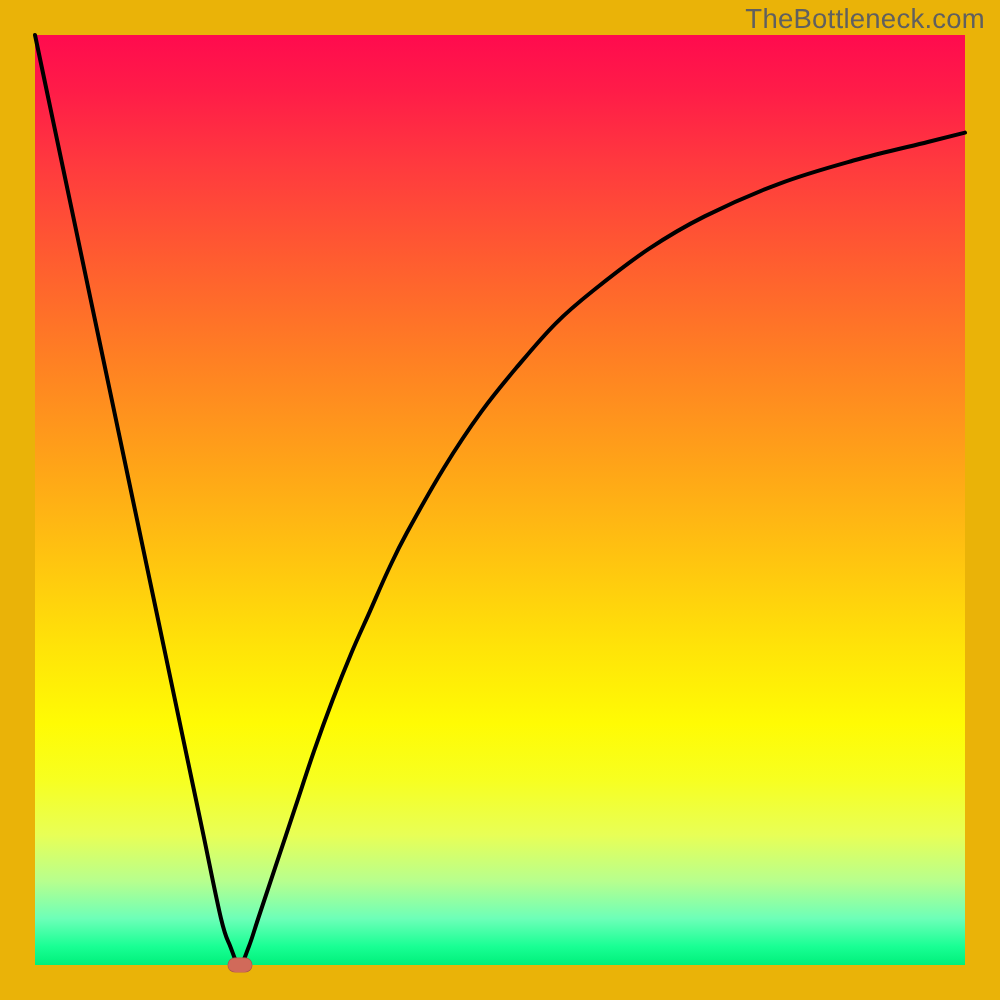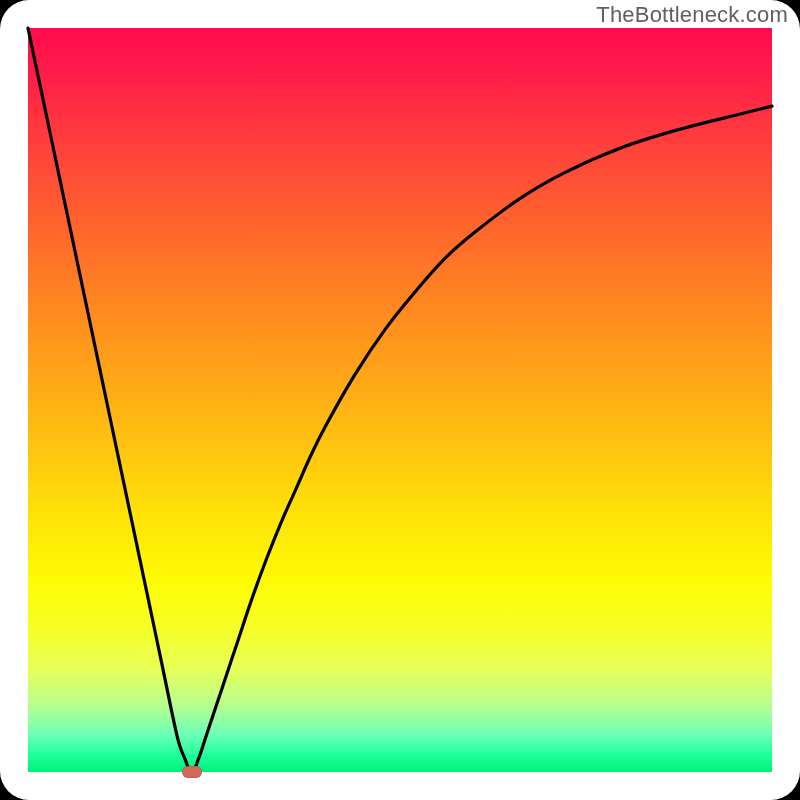--- a/index.html
+++ b/index.html
@@ -8,22 +8,21 @@
     width: 800px;
     height: 800px;
     overflow: hidden;
     background: #000;
     font-family: Arial, Helvetica, sans-serif;
   }
   .stage {
     position: relative;
     width: 800px;
     height: 800px;
-    background: #ffffff;
-    border-radius: 29px;
+    background: #eab308;
   }
   .watermark {
     position: absolute;
     top: 2px;
     right: 12px;
     color: #606060;
     font-size: 22px;
     font-weight: 400;
     letter-spacing: 0.2px;
     z-index: 10;

